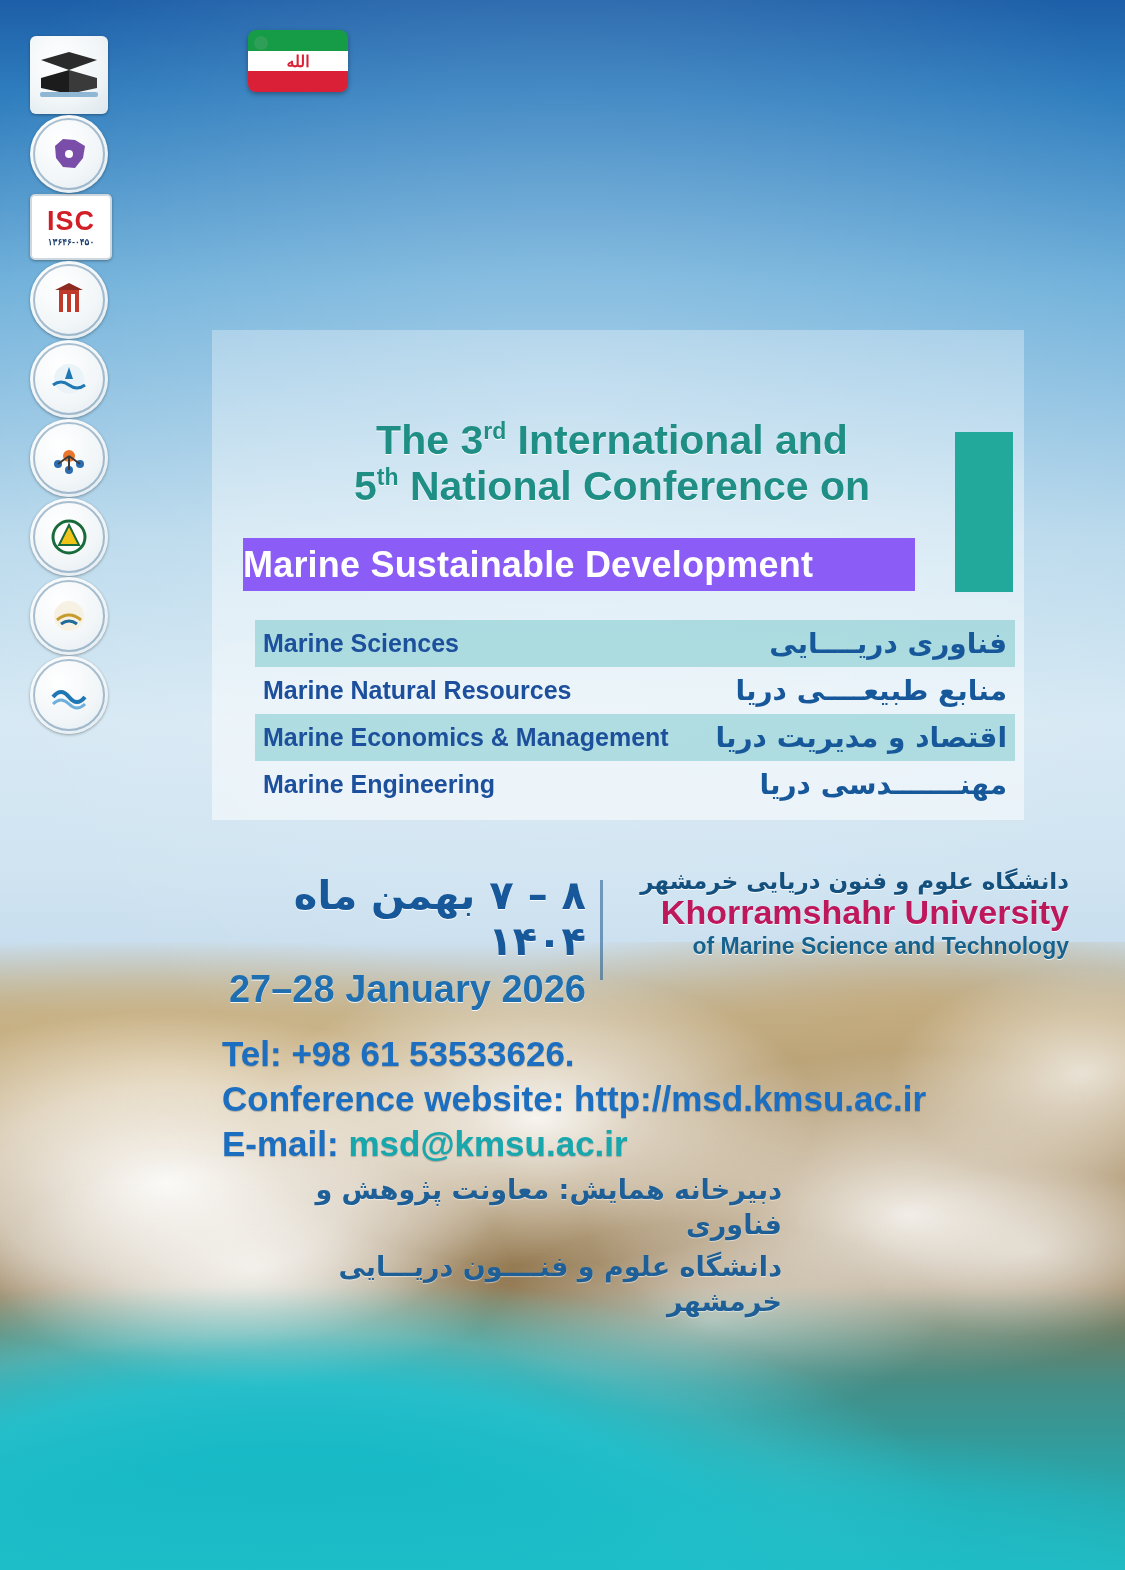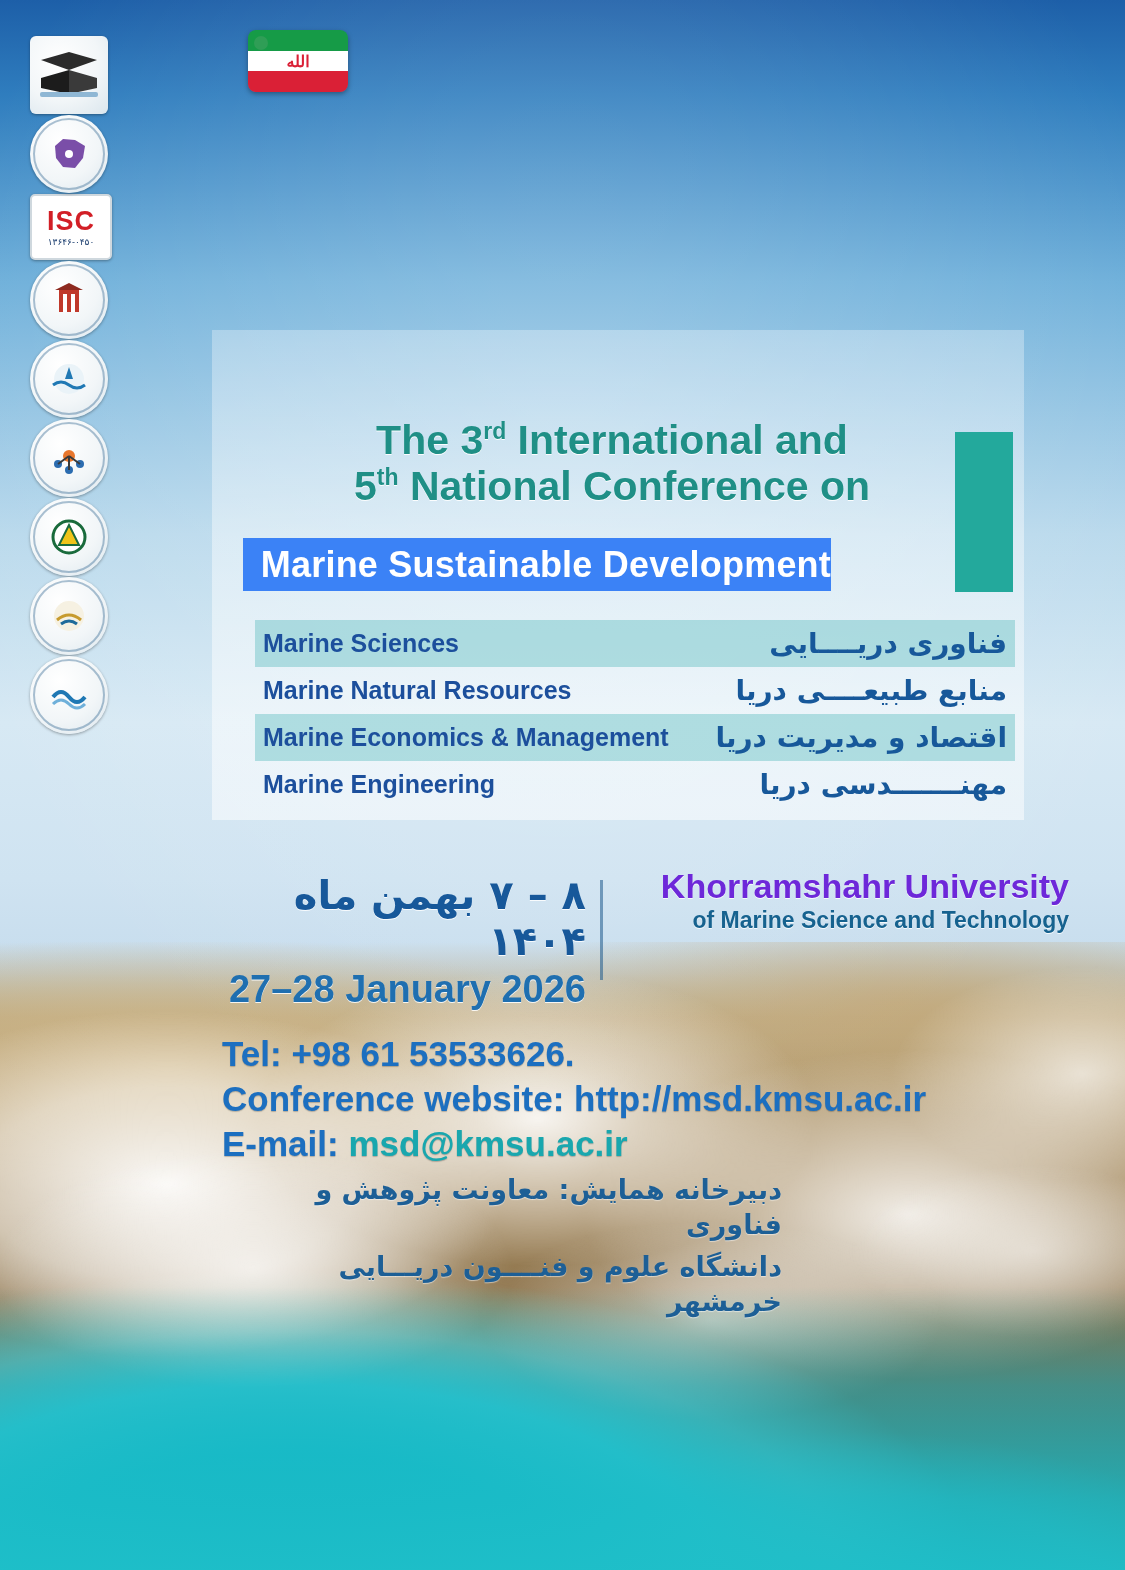--- a/index.html
+++ b/index.html
@@ -135,21 +135,21 @@
   .isc-word {
     color: #d21f26;
     font-weight: bold;
     font-size: 27px;
     letter-spacing: 1px;
     line-height: 1;
   }
   .isc-num {
     color: #1b3e6f;
     font-size: 9px;
-    font-weight: normal;
+    font-weight: bold;
     margin-top: 2px;
     direction: rtl;
   }
 
   
   .flag-badge {
     position: absolute;
     left: 248px;
     top: 30px;
     width: 100px;
@@ -235,26 +235,26 @@
     top: 432px;
     width: 58px;
     height: 160px;
     background: #23a99c;
     z-index: 4;
   }
   .en-bar {
     position: absolute;
     left: 243px;
     top: 538px;
-    width: 588px;
+    width: 672px;
     height: 53px;
-    background: #3b82f6;
+    background: #8b5cf6;
     display: flex;
     align-items: center;
-    justify-content: flex-end;
+    justify-content: flex-start;
     z-index: 5;
   }
   .en-bar span {
     color: #ffffff;
     font-weight: bold;
     font-size: 36px;
     letter-spacing: 0.2px;
   }
 
   
@@ -344,21 +344,21 @@
     direction: rtl;
     font-family: "DejaVu Sans", sans-serif;
     font-size: 23px;
     font-weight: bold;
     color: #14507e;
     text-shadow: 0 1px 0 rgba(255,255,255,0.8);
   }
   .uni-en1 {
     font-weight: bold;
     font-size: 34px;
-    color: #6d28d9;
+    color: #be185d;
     text-shadow: 0 1px 0 rgba(255,255,255,0.8);
     line-height: 1.1;
   }
   .uni-en2 {
     font-weight: bold;
     font-size: 23px;
     color: #16628f;
     text-shadow: 0 1px 0 rgba(255,255,255,0.8);
     margin-top: 2px;
   }
@@ -535,20 +535,21 @@
     </div>
   </div>
 
   <div class="date-block">
     <div class="date-fa">۸ – ۷ بهمن ماه ۱۴۰۴</div>
     <div class="date-en">27–28 January 2026</div>
   </div>
   <div class="date-sep"></div>
 
   <div class="uni-block">
+    <div class="uni-fa">دانشگاه علوم و فنون دریایی خرمشهر</div>
     <div class="uni-en1">Khorramshahr University</div>
     <div class="uni-en2">of Marine Science and Technology</div>
   </div>
 
   <div class="contact">
     <div class="contact-line">
       <span class="lbl">Tel:</span>
       <span class="val">+98 61 53533626.</span>
     </div>
     <div class="contact-line">

